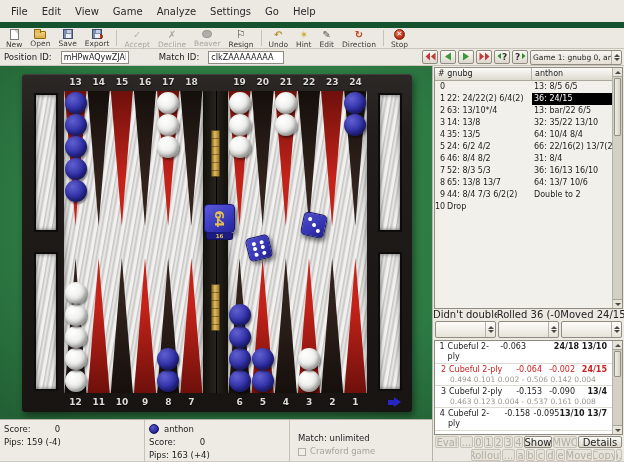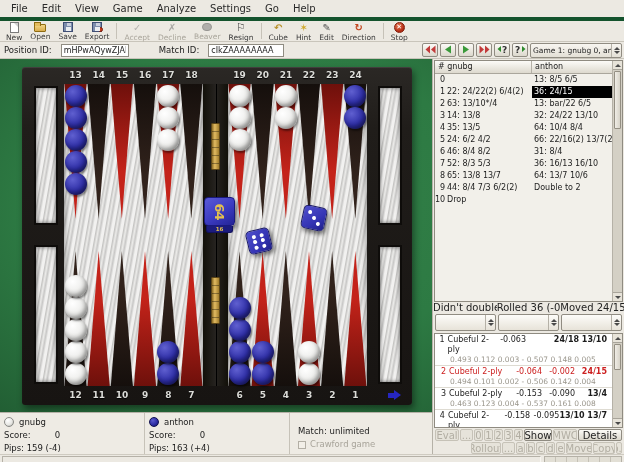--- a/index.html
+++ b/index.html
@@ -1,21 +1,21 @@
 <!DOCTYPE html>
 <html style="--felt: #2d7a43; --felt-hi: #35824a; --frame: #201d1a; --pred: #c4231a; --pdark: #32231c; --cblue: #2e2ea6; --cwhite: #ececea; --die: #3434b4; --cube: #3b3bc0; --gold: #e3c04f;"><head>
 <meta charset="utf-8">
 <style>
   * { box-sizing:border-box; margin:0; padding:0; }
   html,body { width:624px; height:462px; overflow:hidden; }
   body { font-family:"DejaVu Sans","Liberation Sans",sans-serif; font-size:10px; background:#ece9e2; color:#1c1c1c; }
   #app { position:relative; width:624px; height:462px; background:#ece9e2; }
 
   
-  .menubar { height:21px; display:flex; align-items:center; padding-left:4px; background:#ece9e2; border-bottom:4px solid #14532d; }
+  .menubar { height:28px; display:flex; align-items:center; padding-left:4px; background:#ece9e2; border-bottom:6px solid #14532d; }
   .menu-item { padding:1px 7px; font-size:10px; color:#2a2a2a; cursor:default; }
 
   
   .toolbar { height:21px; display:flex; align-items:stretch; padding:0 2px; background:#ece9e2; border-bottom:1px solid #c9c5bb; }
   .tbtn { display:flex; flex-direction:column; align-items:center; justify-content:flex-start; padding:1px 4px 0; font-size:7.5px; color:#3a3a3a; }
   .tbtn .ticon { height:11px; display:flex; align-items:center; justify-content:center; font-size:10px; line-height:11px; }
   .tbtn .tlabel { line-height:9px; }
   .tbtn.disabled { color:#a9a59b; }
   .tbtn.disabled .ticon { opacity:.5; filter:grayscale(1); }
   .tsep { width:1px; background:#c6c2b8; margin:2px 3px; }
@@ -205,21 +205,21 @@
         <span class="ticon">
           <span style="color:#3a3a3a;font-size:11px;">⚐</span>
         </span>
         <span class="tlabel">Resign</span>
       </div>
       <span class="tsep"></span>
       <div class="tbtn">
         <span class="ticon">
           <span style="color:#b8922e;font-weight:bold;">↶</span>
         </span>
-        <span class="tlabel">Cube</span>
+        <span class="tlabel">Undo</span>
       </div>
       <div class="tbtn">
         <span class="ticon">
           <span style="color:#cfa82a;">✶</span>
         </span>
         <span class="tlabel">Hint</span>
       </div>
       <div class="tbtn">
         <span class="ticon">
           <span style="color:#555;">✎</span>
@@ -414,24 +414,20 @@
           <div class="die" style="left: 302px; top: 147px; transform: rotate(12deg);">
             <span class="pip" style="left: 26%; top: 26%;"></span>
             <span class="pip" style="left: 50%; top: 50%;"></span>
             <span class="pip" style="left: 74%; top: 74%;"></span>
           </div>
         </div>
 
       <div class="players">
         <div class="pbox">
           <div class="prow">
-            <span class="pdot white"></span>
-            <span>gnubg</span>
-          </div>
-          <div class="prow">
             <span>Score:</span>
             <span class="pscore-val">0</span>
           </div>
           <div class="prow">
               <span>Pips: 159 (-4)</span>
             </div>
         </div>
         <div class="pbox">
           <div class="prow">
             <span class="pdot blue"></span>
@@ -473,21 +469,21 @@
               <span class="mright sel">36: 24/15</span>
             </div>
             <div class="mrow">
               <span class="mn">2</span>
               <span class="mleft">63: 13/10*/4</span>
               <span class="mright">13: bar/22 6/5</span>
             </div>
             <div class="mrow">
               <span class="mn">3</span>
               <span class="mleft">14: 13/8</span>
-              <span class="mright">32: 24/22 13/10</span>
+              <span class="mright">32: 35/22 13/10</span>
             </div>
             <div class="mrow">
               <span class="mn">4</span>
               <span class="mleft">35: 13/5</span>
               <span class="mright">64: 10/4 8/4</span>
             </div>
             <div class="mrow">
               <span class="mn">5</span>
               <span class="mleft">24: 6/2 4/2</span>
               <span class="mright">66: 22/16(2) 13/7(2)</span>
@@ -562,21 +558,20 @@
       <div class="alist">
         <div class="arows" id="arows">
             <div class="arow">
               <div class="ar1">
                 <span class="ar-rank">1</span>
                 <span class="ar-type">Cubeful 2-ply</span>
                 <span class="ar-eq">-0.063</span>
                 <span class="ar-diff"></span>
                 <span class="ar-move">24/18 13/10</span>
               </div>
-              <div class="ar2">0.493 0.112 0.003 - 0.507 0.148 0.005</div>
             </div>
             <div class="arow red">
               <div class="ar1">
                 <span class="ar-rank">2</span>
                 <span class="ar-type">Cubeful 2-ply</span>
                 <span class="ar-eq">-0.064</span>
                 <span class="ar-diff">-0.002</span>
                 <span class="ar-move">24/15</span>
               </div>
               <div class="ar2">0.494 0.101 0.002 - 0.506 0.142 0.004</div>

